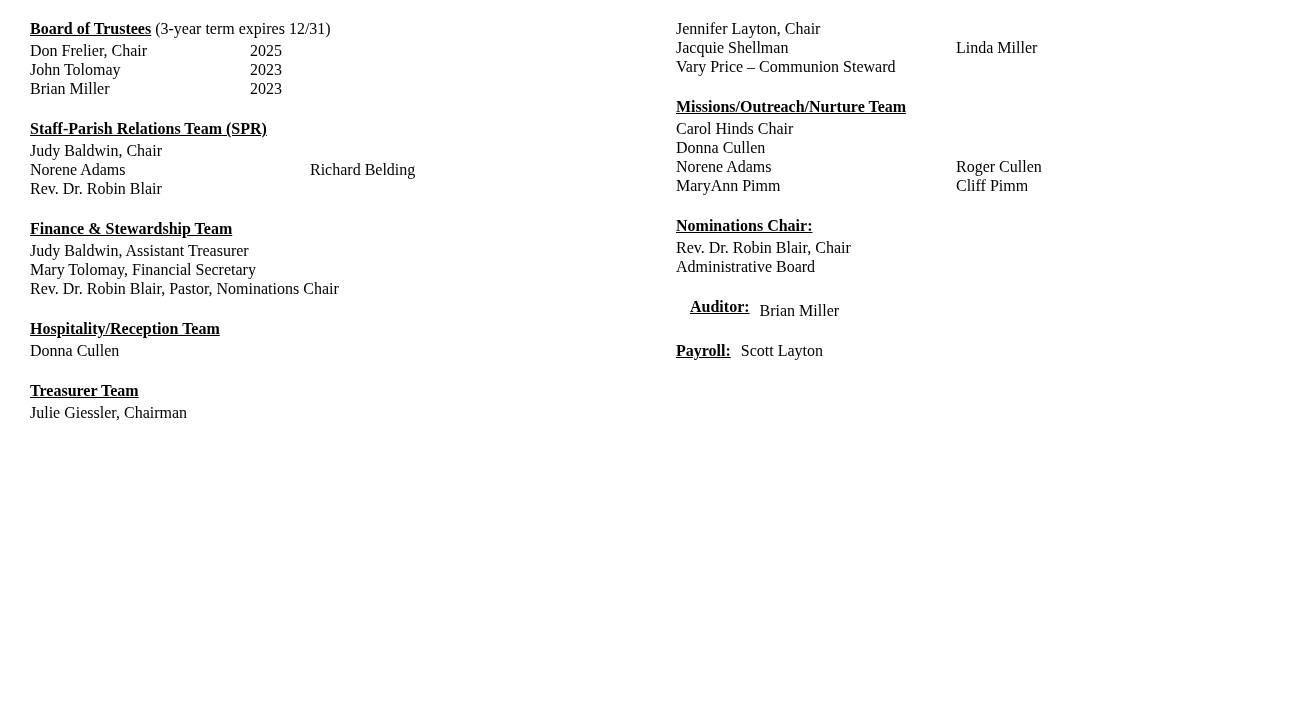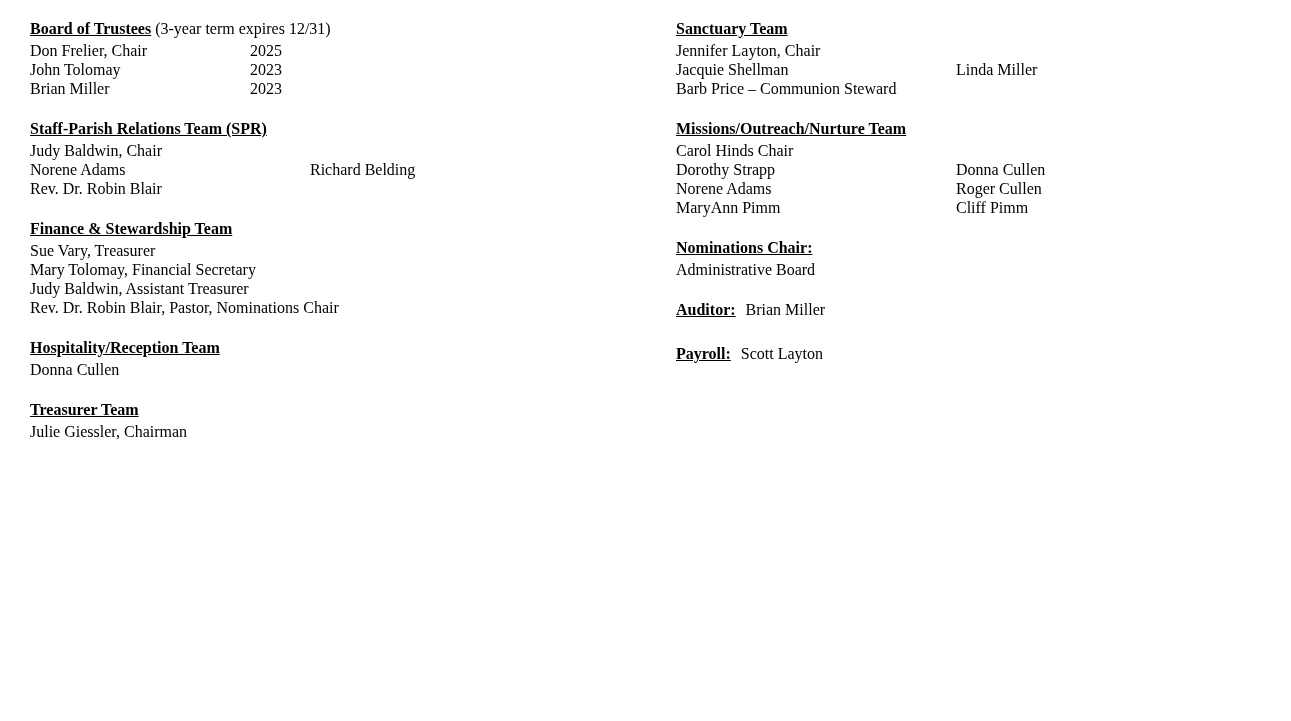--- a/index.html
+++ b/index.html
@@ -49,22 +49,23 @@
       width: 220px;
     }
     .entry {
       margin-bottom: 1px;
     }
     .inline-row {
       display: flex;
     }
     .auditor-row {
       display: flex;
-      align-items: flex-start;
+      align-items: flex-end;
       gap: 10px;
+      margin-left: 14px;
     }
     .payroll-row {
       display: flex;
       align-items: baseline;
       gap: 10px;
       font-family: Liberation Serif, serif;
     }
   </style>
 </head>
 <body>
@@ -102,23 +103,22 @@
       </div>
       <div class="inline-row entry">
         <div>Rev. Dr. Robin Blair</div>
       </div>
     </div>
 
     <div class="section">
       <div class="section-title-block">
         <span class="section-title">Finance &amp; Stewardship Team</span>
       </div>
-      <div class="entry">Sue Vary, Treasurer</div>
+      <div class="entry">Judy Baldwin, Assistant Treasurer</div>
       <div class="entry">Mary Tolomay, Financial Secretary</div>
-      <div class="entry">Judy Baldwin, Assistant Treasurer</div>
       <div class="entry">Rev. Dr. Robin Blair, Pastor, Nominations Chair</div>
     </div>
 
     <div class="section">
       <div class="section-title-block">
         <span class="section-title">Hospitality/Reception Team</span>
       </div>
       <div class="entry">Donna Cullen</div>
     </div>
 
@@ -127,54 +127,51 @@
         <span class="section-title">Treasurer Team</span>
       </div>
       <div class="entry">Julie Giessler, Chairman</div>
     </div>
 
   </div>
 
   <div class="right-column">
 
     <div class="section">
-      <div class="section-title-block">
-        <span class="section-title">Sanctuary Team</span>
-      </div>
       <div class="entry">Jennifer Layton, Chair</div>
       <div class="inline-row entry">
         <div class="member-col1">Jacquie Shellman</div>
         <div>Linda Miller</div>
       </div>
-      <div class="entry">Barb Price – Communion Steward</div>
+      <div class="entry">Vary Price – Communion Steward</div>
     </div>
 
     <div class="section">
       <div class="section-title-block">
         <span class="section-title">Missions/Outreach/Nurture Team</span>
       </div>
       <div class="entry">Carol Hinds Chair</div>
       <div class="inline-row entry">
-        <div class="member-col1">Dorothy Strapp</div>
         <div>Donna Cullen</div>
       </div>
       <div class="inline-row entry">
         <div class="member-col1">Norene Adams</div>
         <div>Roger Cullen</div>
       </div>
       <div class="inline-row entry">
         <div class="member-col1">MaryAnn Pimm</div>
         <div>Cliff Pimm</div>
       </div>
     </div>
 
     <div class="section">
       <div class="section-title-block">
         <span class="section-title">Nominations Chair:</span>
       </div>
+      <div class="entry">Rev. Dr. Robin Blair, Chair</div>
       <div class="entry">Administrative Board</div>
     </div>
 
     <div class="section">
       <div class="auditor-row">
         <span class="section-title">Auditor:</span>
         <span>   Brian Miller</span>
       </div>
     </div>
 

